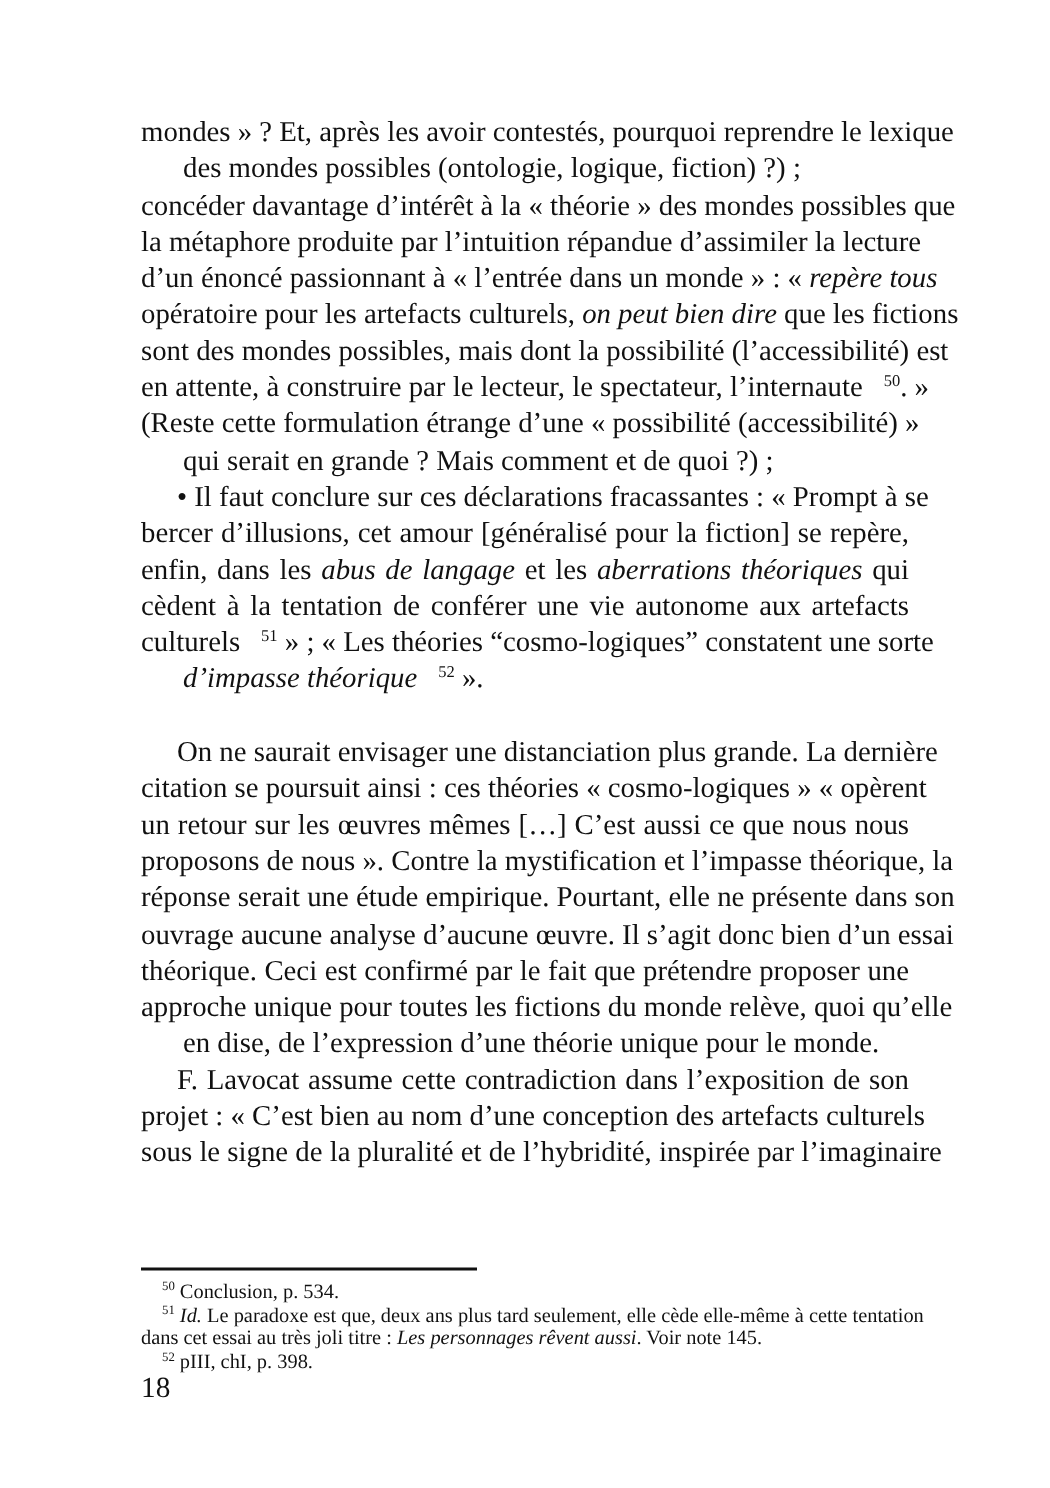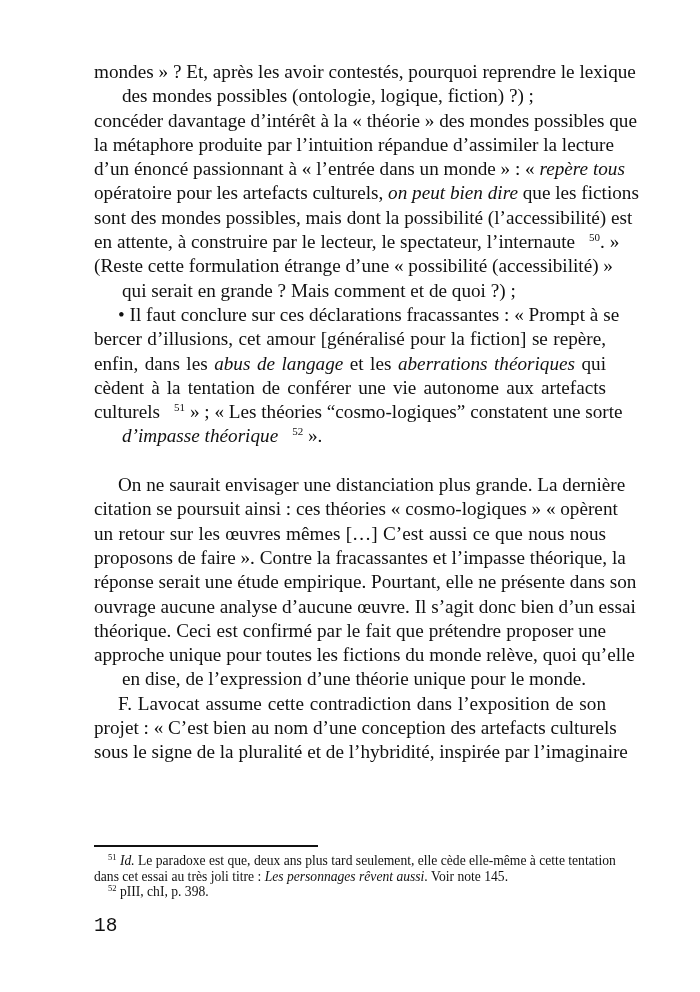--- a/index.html
+++ b/index.html
@@ -1,38 +1,38 @@
 <!DOCTYPE html>
 <html><head>
 <meta charset="utf-8">
 <style>
   html, body { margin: 0; padding: 0; background: #ffffff; }
   body { width: 700px; height: 992px; position: relative; overflow: hidden; }
   .page { position: absolute; left: 0; top: 0; width: 700px; height: 992px; background: #ffffff; }
   .body-text {
-    position: absolute; left: 94px; top: 60px; width: 512px;
+    position: absolute; left: 94px; top: 77px; width: 512px;
     font-family: "Liberation Serif", serif; font-size: 19.2px; line-height: 24.3px; color: #111111;
   }
   .line { display: block; white-space: nowrap; text-align: justify; text-align-last: justify; height: 24.3px; overflow: visible; }
   .line.last { text-align-last: left; margin-left: 28px; }
   .indent { padding-left: 24px; }
   .gap { height: 24.3px; }
   sup { font-size: 11px; line-height: 0; vertical-align: 0; position: relative; top: -7px; padding-left: 14px; }
   em { font-style: italic; }
   .rule { position: absolute; left: 94px; top: 845px; width: 224px; height: 2px; background: #111111; }
   .footnotes {
     position: absolute; left: 94px; top: 853px; width: 512px;
     font-family: "Liberation Serif", serif; font-size: 13.6px; line-height: 15.7px; color: #111111;
   }
   .footnotes .fline { display: block; white-space: nowrap; height: 15.7px; }
   .footnotes .fline.just { text-align: justify; text-align-last: justify; }
   .footnotes sup { font-size: 8.5px; top: -5px; }
   .page-number {
     position: absolute; left: 94px; top: 915px;
-    font-family: Liberation Mono, monospace; font-size: 19.5px; line-height: 22px; color: #111111;
+    font-family: Liberation Serif, serif; font-size: 19.5px; line-height: 22px; color: #111111;
   }
 </style>
 </head>
 <body>
 
 <div class="page">
   <div class="body-text">
     <span class="line">mondes » ? Et, après les avoir contestés, pourquoi reprendre le lexique</span>
     <span class="line last">des mondes possibles (ontologie, logique, fiction) ?) ;</span>
     <span class="line">concéder davantage d’intérêt à la « théorie » des mondes possibles que</span>
@@ -46,33 +46,34 @@
     <span class="line indent">• Il faut conclure sur ces déclarations fracassantes : « Prompt à se</span>
     <span class="line">bercer d’illusions, cet amour [généralisé pour la fiction] se repère,</span>
     <span class="line"><span>enfin, dans les </span><em>abus de langage</em><span> et les </span><em>aberrations théoriques</em><span> qui</span></span>
     <span class="line">cèdent à la tentation de conférer une vie autonome aux artefacts</span>
     <span class="line"><span>culturels</span><sup>51</sup><span> » ; « Les théories “cosmo-logiques” constatent une sorte</span></span>
     <span class="line last"><em>d’impasse théorique</em><sup>52</sup><span> ».</span></span>
     <div class="gap"></div>
     <span class="line indent">On ne saurait envisager une distanciation plus grande. La dernière</span>
     <span class="line">citation se poursuit ainsi : ces théories « cosmo-logiques » « opèrent</span>
     <span class="line">un retour sur les œuvres mêmes […] C’est aussi ce que nous nous</span>
-    <span class="line">proposons de faire ». Contre la fracassantes et l’impasse théorique, la</span>
+    <span class="line">proposons de nous ». Contre la mystification et l’impasse théorique, la</span>
     <span class="line">réponse serait une étude empirique. Pourtant, elle ne présente dans son</span>
     <span class="line">ouvrage aucune analyse d’aucune œuvre. Il s’agit donc bien d’un essai</span>
     <span class="line">théorique. Ceci est confirmé par le fait que prétendre proposer une</span>
     <span class="line">approche unique pour toutes les fictions du monde relève, quoi qu’elle</span>
     <span class="line last">en dise, de l’expression d’une théorie unique pour le monde.</span>
     <span class="line indent">F. Lavocat assume cette contradiction dans l’exposition de son</span>
     <span class="line">projet : « C’est bien au nom d’une conception des artefacts culturels</span>
     <span class="line">sous le signe de la pluralité et de l’hybridité, inspirée par l’imaginaire</span>
   </div>
 
   <div class="rule"></div>
 
   <div class="footnotes">
+    <span class="fline"><sup>50</sup> <span>Conclusion, p. 534.</span></span>
     <span class="fline just"><sup>51</sup> <em>Id.</em><span> Le paradoxe est que, deux ans plus tard seulement, elle cède elle-même à cette tentation</span></span>
     <span class="fline"><span>dans cet essai au très joli titre : </span><em>Les personnages rêvent aussi</em><span>. Voir note 145.</span></span>
     <span class="fline"><sup>52</sup> <span>pIII, chI, p. 398.</span></span>
   </div>
 
   <div class="page-number">18</div>
 </div>
 
 </body></html>

